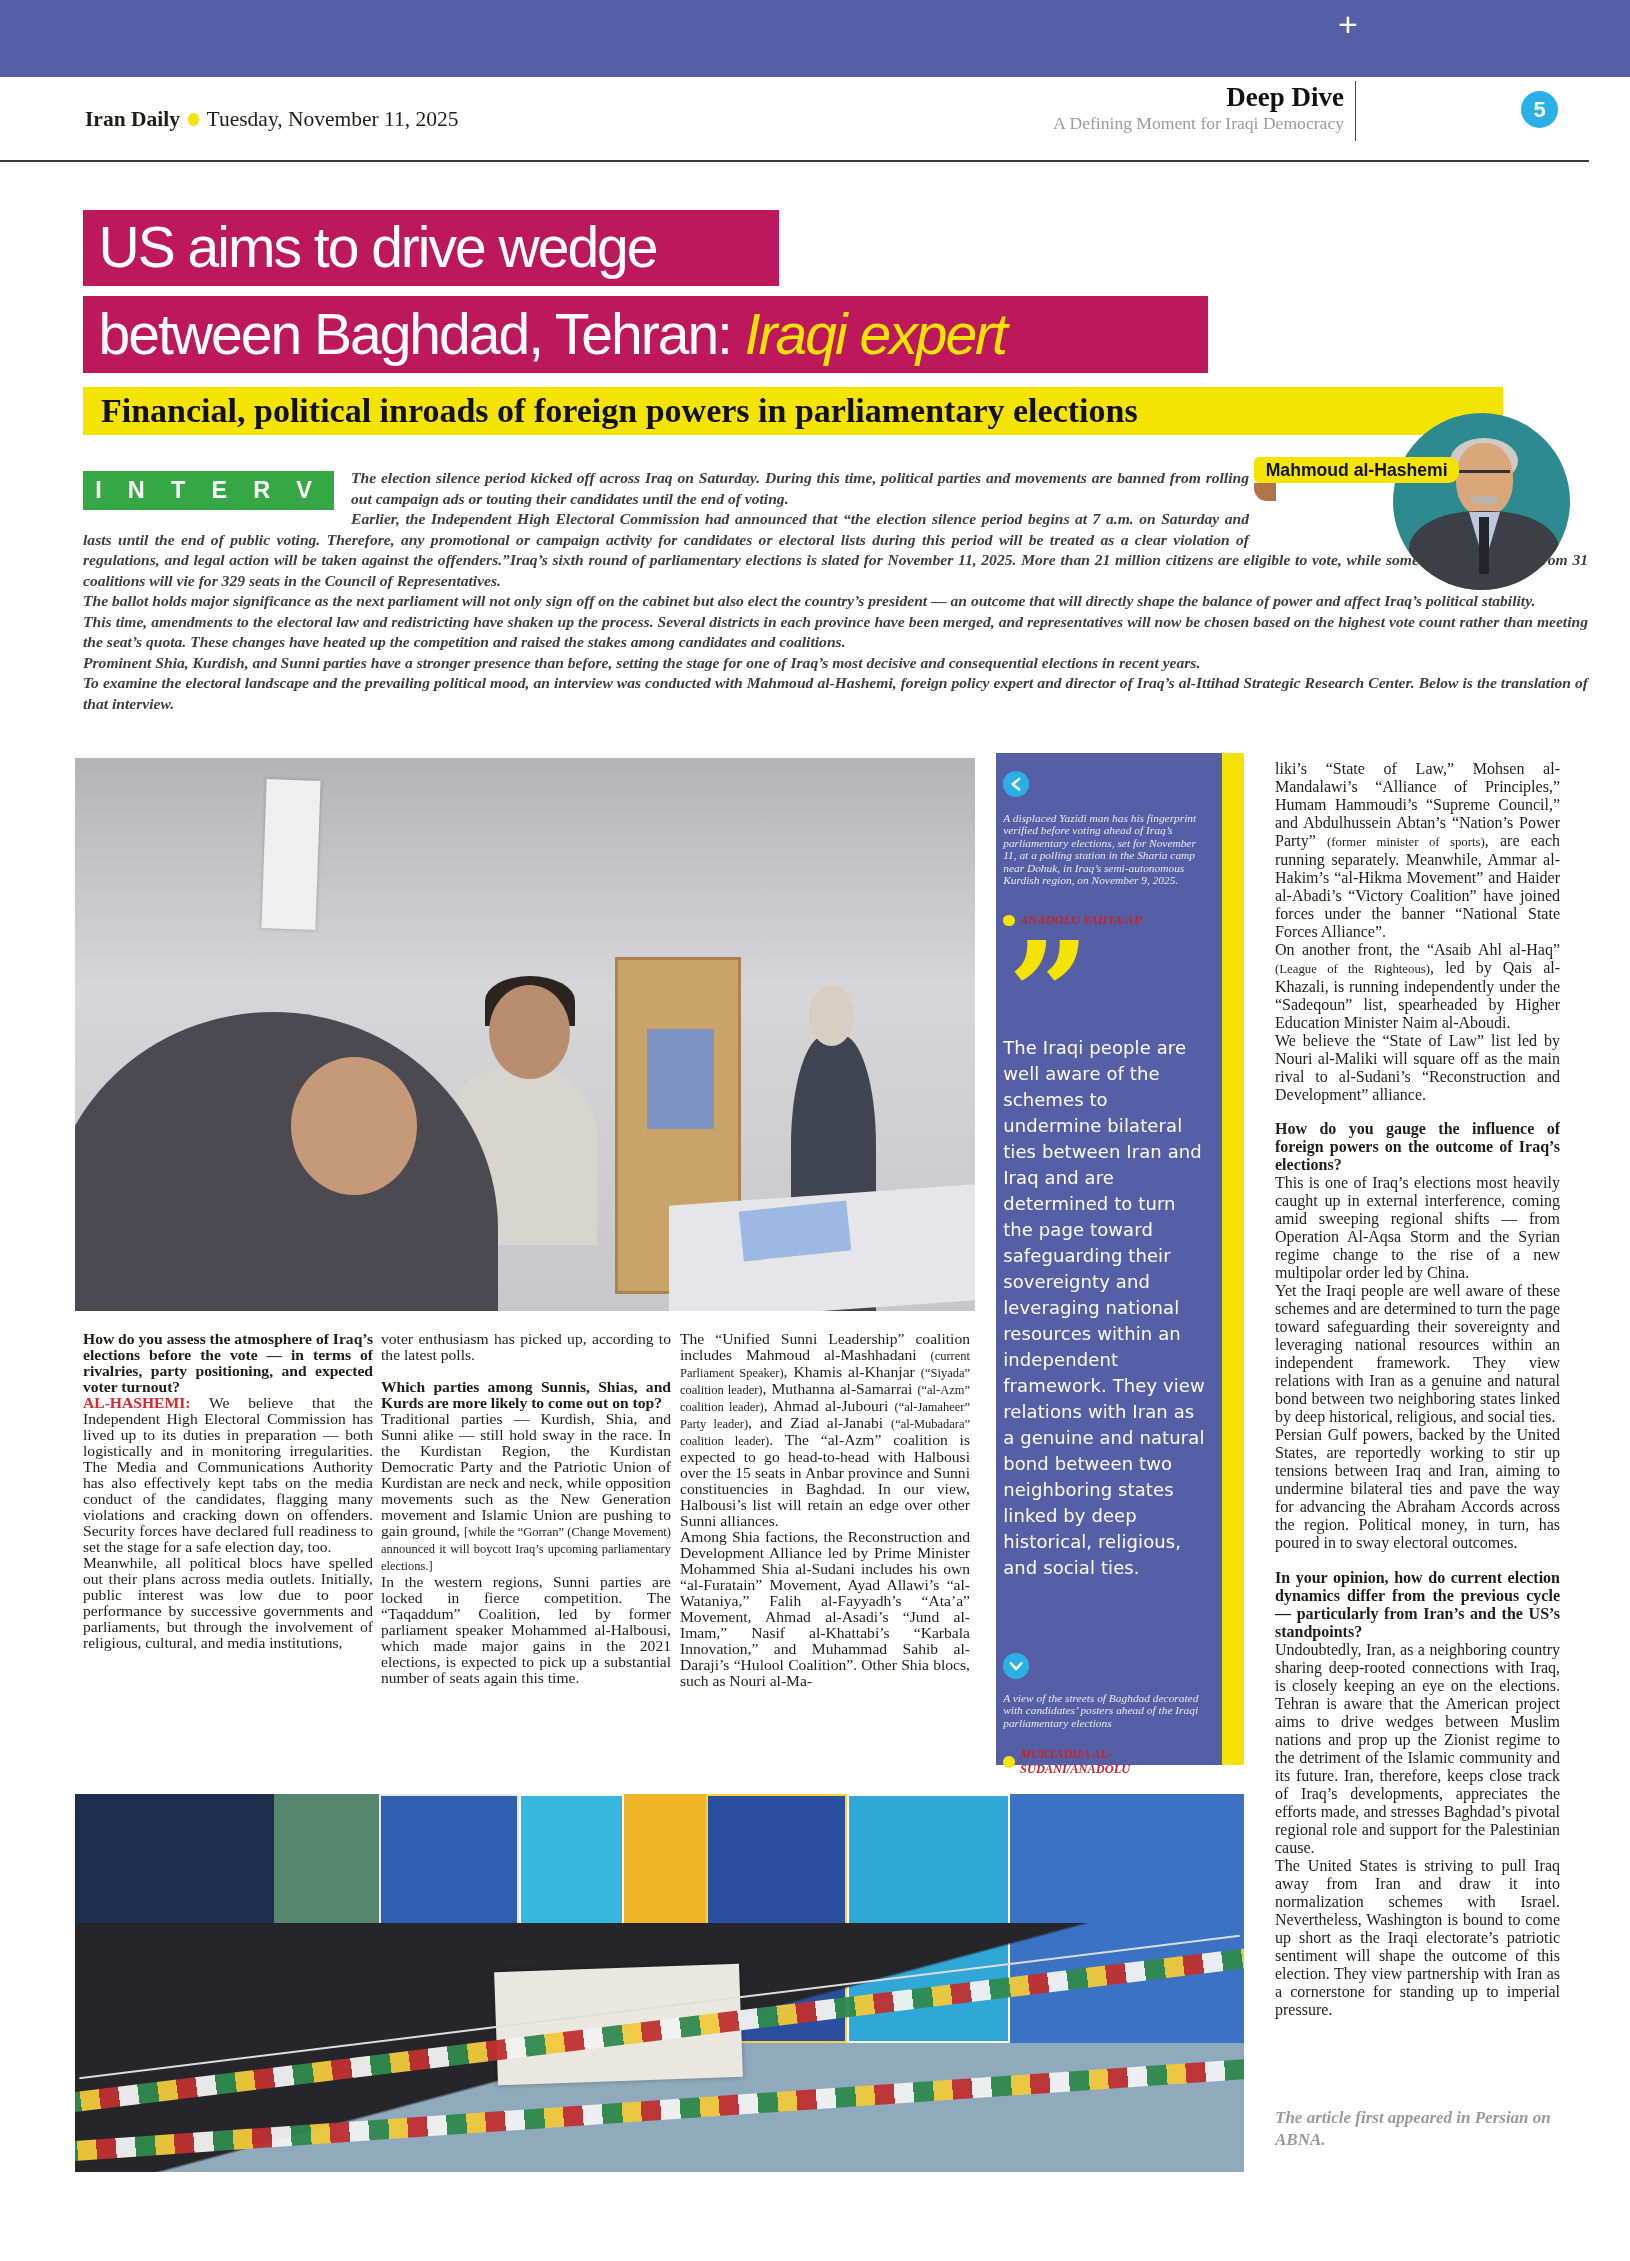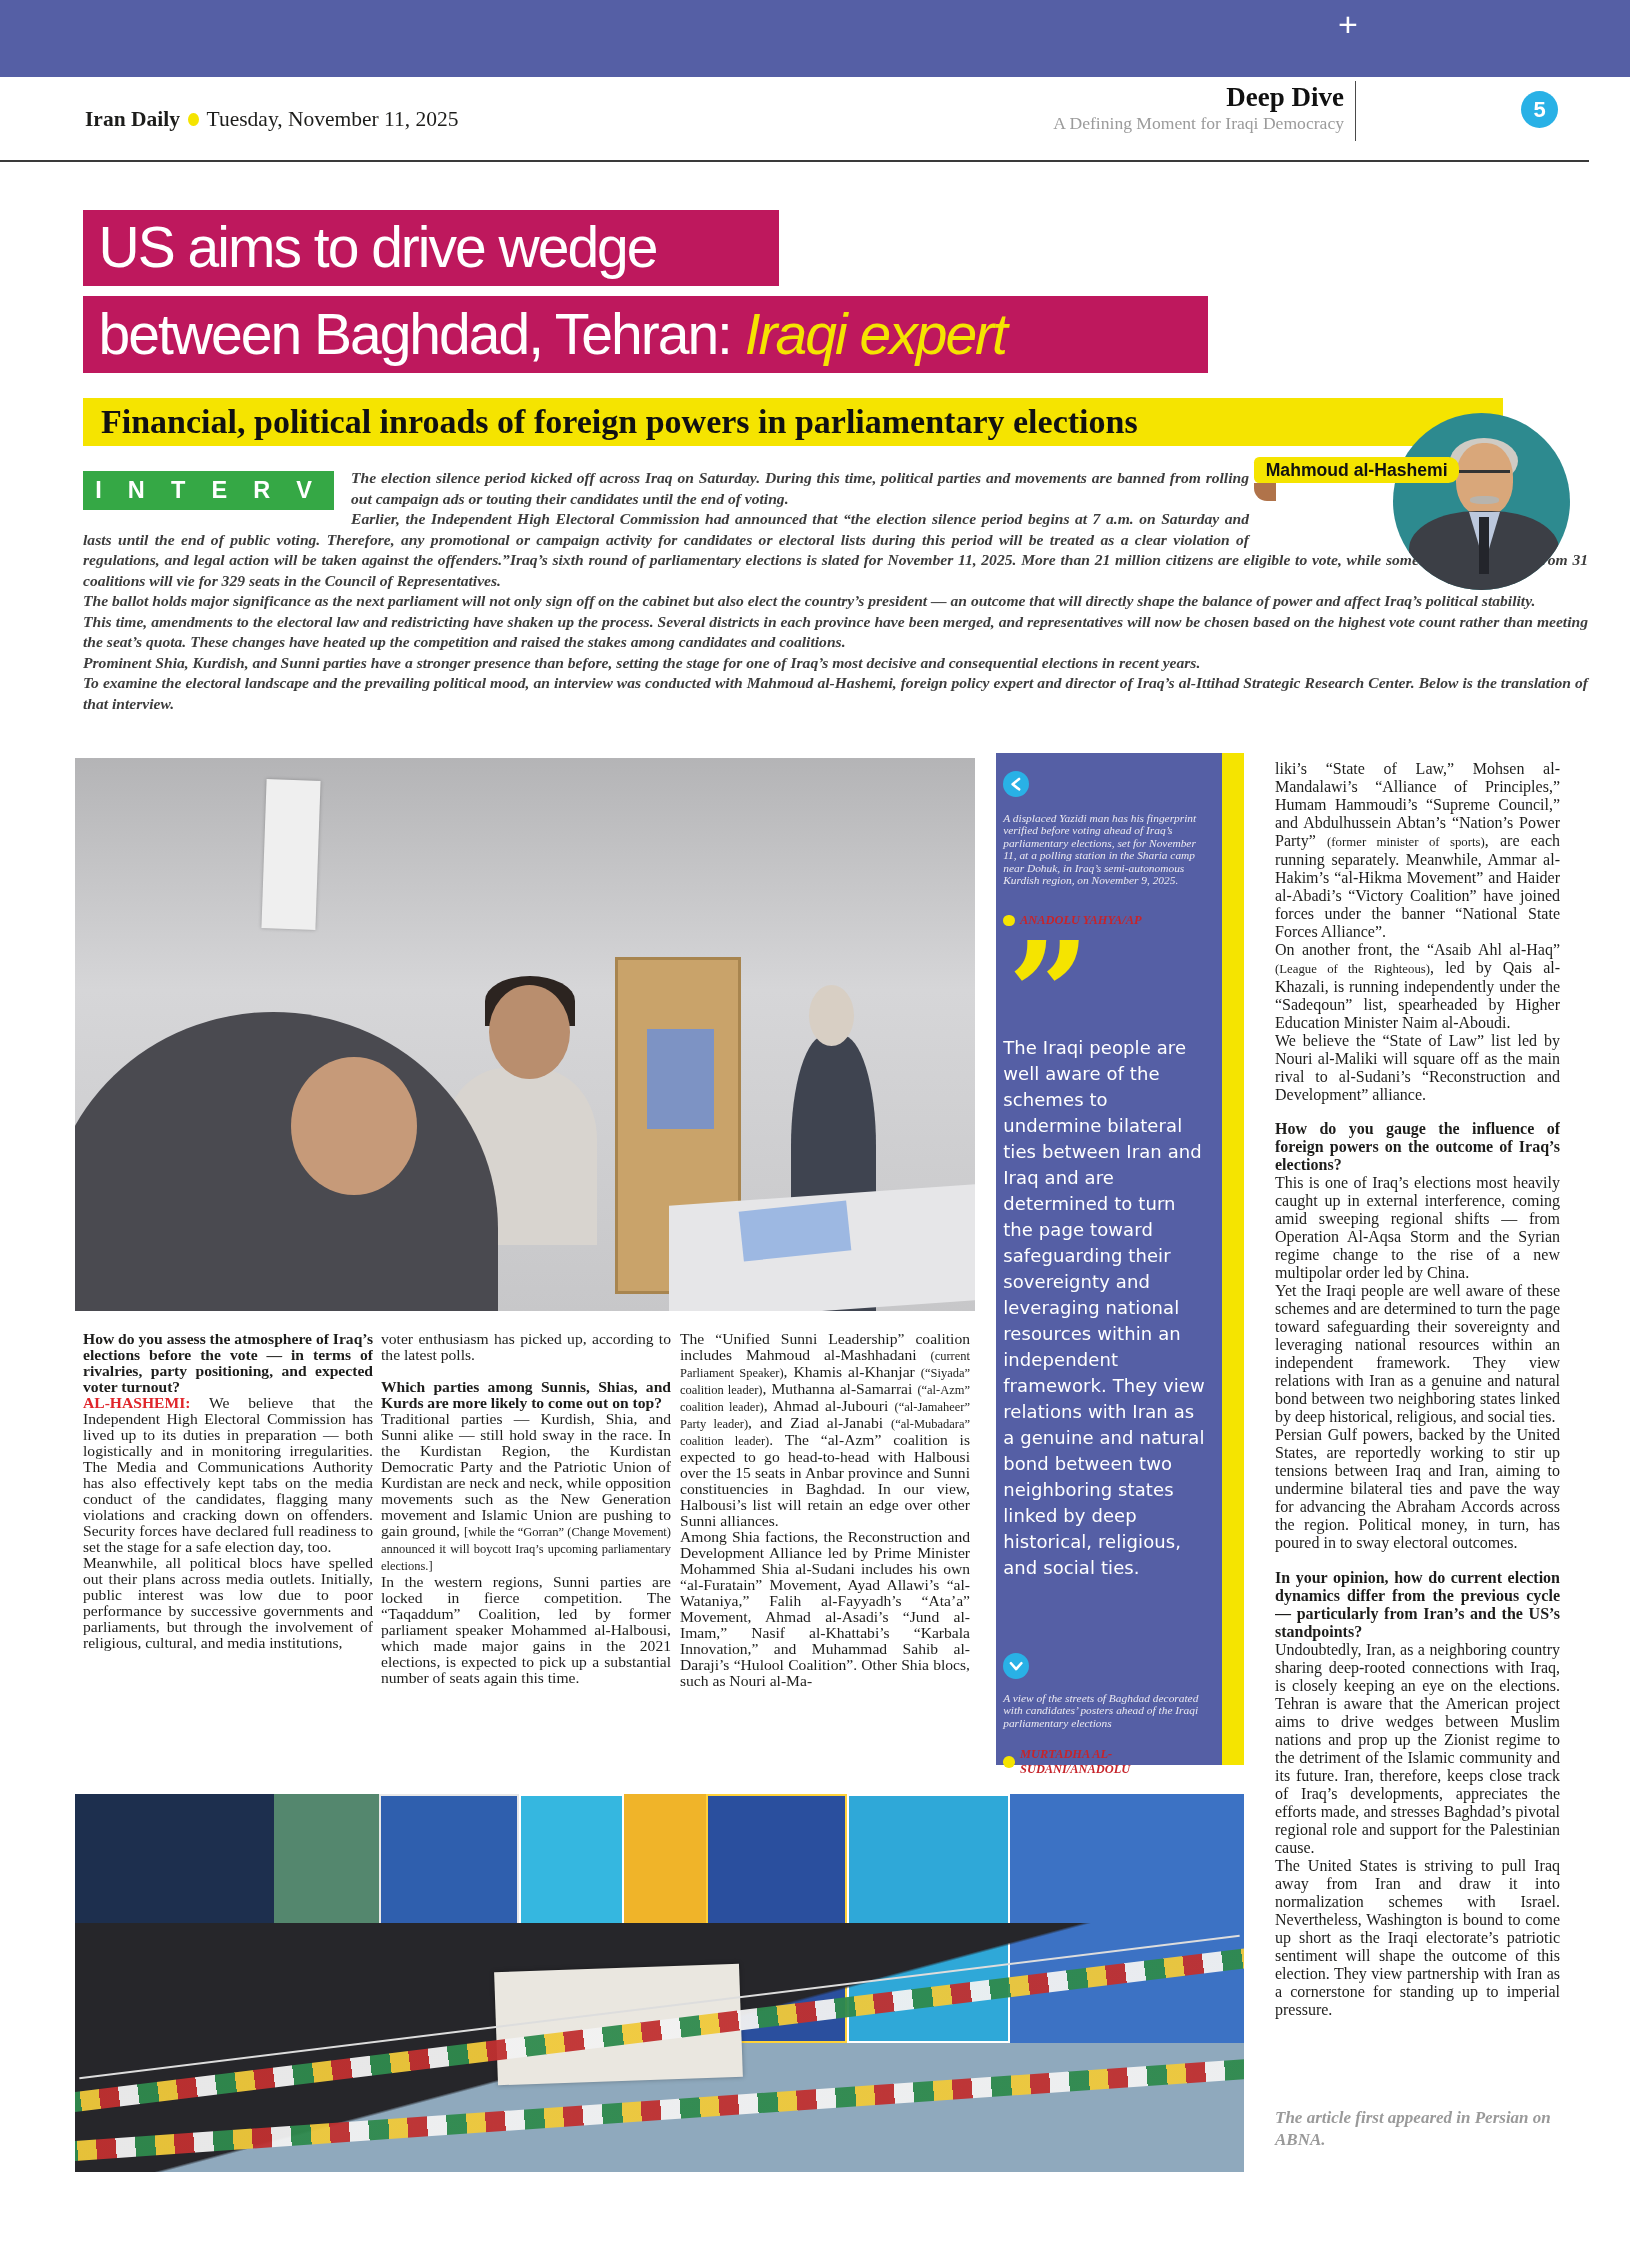--- a/index.html
+++ b/index.html
@@ -22,21 +22,21 @@
          color:#fff;font-family:"Liberation Sans",sans-serif;font-weight:bold;font-size:22px;
          text-align:center;line-height:37px;}
   .rule{left:0;top:160px;width:1589px;height:2px;background:#3a3a3a;}
 
   
   .hbar{background:#be185d;color:#ffffff;font-family:"Liberation Sans",sans-serif;
         font-weight:normal;letter-spacing:-2px;}
   .h1{left:83px;top:210px;width:696px;height:76px;font-size:57px;line-height:74px;padding-left:15.6px;box-sizing:border-box;}
   .h2{left:83px;top:296px;width:1125px;height:77px;font-size:57px;line-height:76px;padding-left:15.6px;box-sizing:border-box;}
   .h2 .yel{color:#f5e400;font-style:italic;}
-  .subbar{left:83px;top:398px;width:1420px;height:48px;background:#f5e400;}
+  .subbar{left:83px;top:387px;width:1420px;height:48px;background:#f5e400;}
   .subbar span{font-family:"Liberation Serif",serif;font-weight:bold;font-size:34px;
                line-height:48px;padding-left:18px;color:#111;display:block;}
 
   
   .tag{left:1254px;top:457px;height:26px;background:#f5e400;border-radius:5.2px 10.4px 10.4px 5.2px;
        font-family:"Liberation Sans",sans-serif;font-weight:bold;font-size:17.6px;line-height:26px;
        padding:0 11.7px;z-index:6;color:#111;}
   .tagfoot{left:1254px;top:483px;width:22px;height:18px;background:#b0734a;border-radius:0 0 0 13px;z-index:5;}
   .portrait{left:1393px;top:413px;width:177px;height:177px;border-radius:50%;background:#2d8a8f;
             overflow:hidden;z-index:4;}

